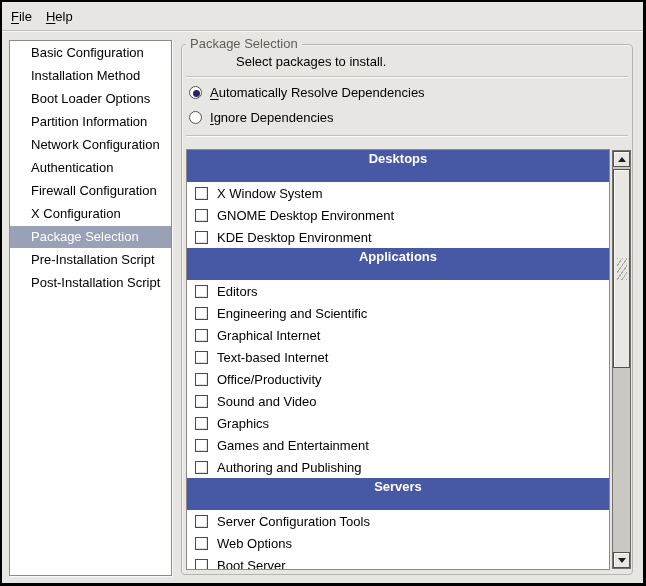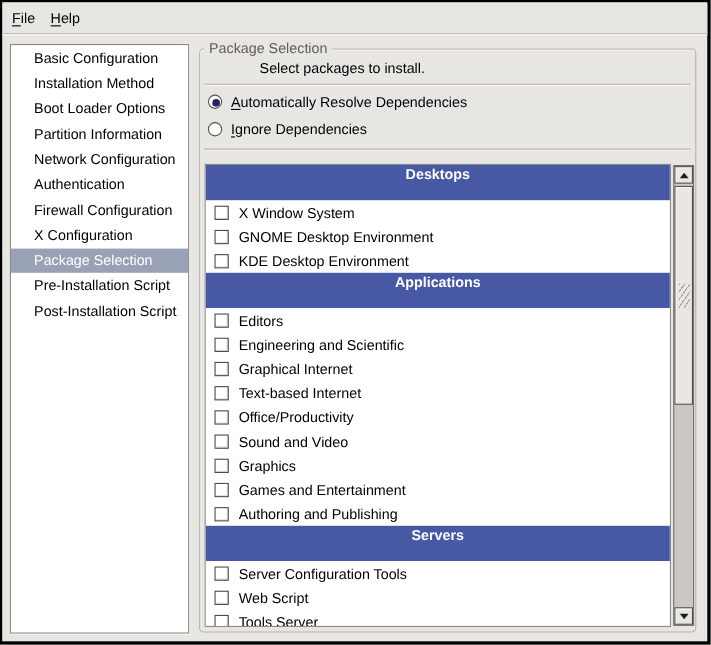--- a/index.html
+++ b/index.html
@@ -145,25 +145,25 @@
           <span class="checkbox"></span>
           <span class="pkg-label">Authoring and Publishing</span>
         </div>
         <div class="group-header">Servers</div>
         <div class="pkg-row">
           <span class="checkbox"></span>
           <span class="pkg-label">Server Configuration Tools</span>
         </div>
         <div class="pkg-row">
           <span class="checkbox"></span>
-          <span class="pkg-label">Web Script</span>
+          <span class="pkg-label">Web Options</span>
         </div>
         <div class="pkg-row">
           <span class="checkbox"></span>
-          <span class="pkg-label">Tools Server</span>
+          <span class="pkg-label">Boot Server</span>
         </div>
         <div class="pkg-row">
           <span class="checkbox"></span>
           <span class="pkg-label">Windows File Server</span>
         </div>
         <div class="pkg-row">
           <span class="checkbox"></span>
           <span class="pkg-label"></span>
         </div>
       </div>

